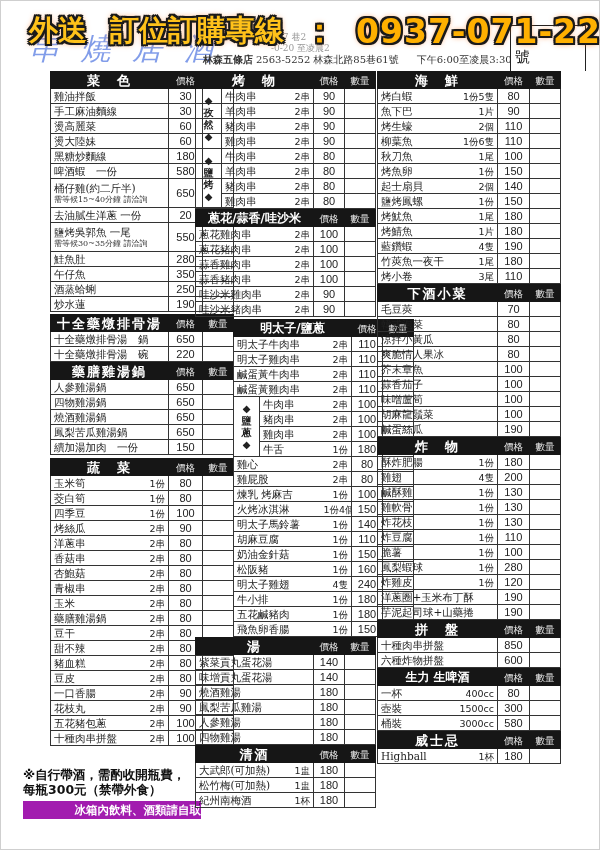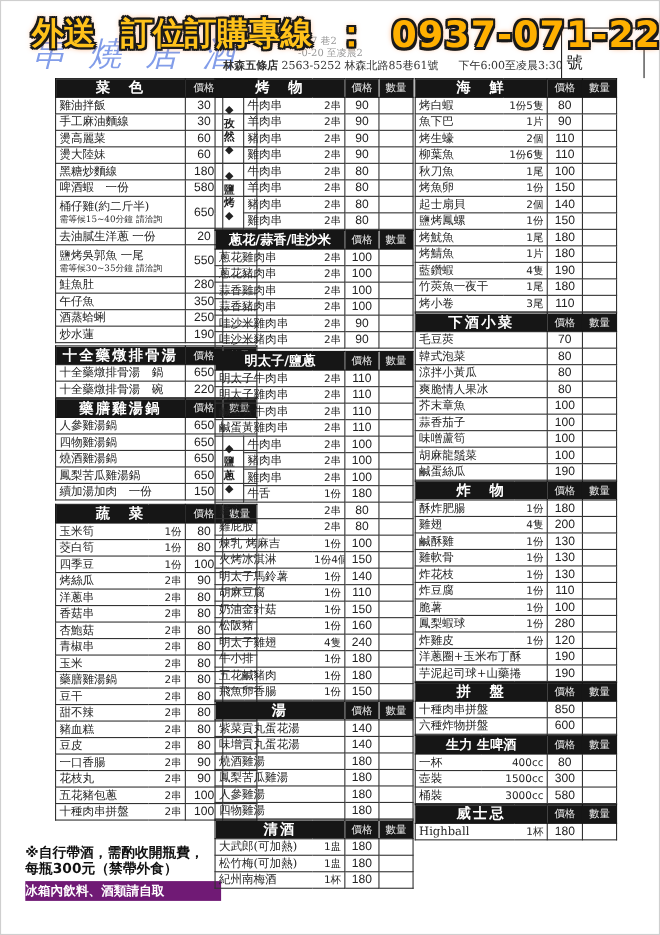--- a/index.html
+++ b/index.html
@@ -46,21 +46,21 @@
   td.qty { }
   tr.tall td { height: 29px; margin-top: 23px; }
   tr.hdr td { background: #161616; color: #fff; border-color: #161616; height: 17px; }
   tr.hdr td.title { font-family: "DejaVu Sans", sans-serif; font-weight: bold; font-size: 13px; text-align: center; letter-spacing: 2px; }
   tr.hdr td.title.wide { letter-spacing: 0; font-size: 12px; }
   tr.hdr td.ph { font-size: 9.5px; text-align: center; color: #eee; font-weight: normal; letter-spacing: 0; padding: 0; }
   td.side { text-align: center; font-family: "DejaVu Sans", sans-serif; font-weight: bold; font-size: 10px; line-height: 12px; padding: 0; border-right: 1px solid #333; }
   td.side span { display: block; }
 
   .note { position: absolute; left: 22px; top: 766px; width: 190px; font-family: "DejaVu Sans", sans-serif; font-weight: bold; font-size: 12.5px; line-height: 15px; color: #111; }
-  .note-bar { position: absolute; left: 22px; top: 800px; width: 178px; height: 18px; background: #701a75; color: #fff; font-family: "DejaVu Sans", sans-serif; font-weight: bold; font-size: 11.5px; line-height: 18px; text-align: left; }
+  .note-bar { position: absolute; left: 22px; top: 800px; width: 178px; height: 18px; background: #a21caf; color: #fff; font-family: "DejaVu Sans", sans-serif; font-weight: bold; font-size: 11.5px; line-height: 18px; text-align: right; }
 </style>
 </head>
 <body>
 
 <div class="page">
 
   <div class="header">
     <div class="logo-script">串 燒 居 酒</div>
     <div class="faint-line" style="top:30px;">-5-7          巷2</div>
     <div class="faint-line" style="top:41px;">-0-20          至凌晨2</div>
@@ -473,21 +473,21 @@
             <td class="qty"></td>
           </tr>
           <tr>
             <td class="name has-unit">哇沙米豬肉串</td>
             <td class="unit">2串</td>
             <td class="price">90</td>
             <td class="qty"></td>
           </tr>
         </tbody>
     </table>
-    <table style="margin-top:2px;">
+    <table style="margin-top:2px;margin-left:38px;">
       <colgroup>
           <col style="width:26px">
           <col style="width:62px">
           <col style="width:30px">
           <col style="width:31px">
           <col style="width:31px">
         </colgroup>
       <tbody id="t-mentaiko">
           <tr class="hdr">
             <td class="title wide" colspan="3">明太子/鹽蔥</td>

